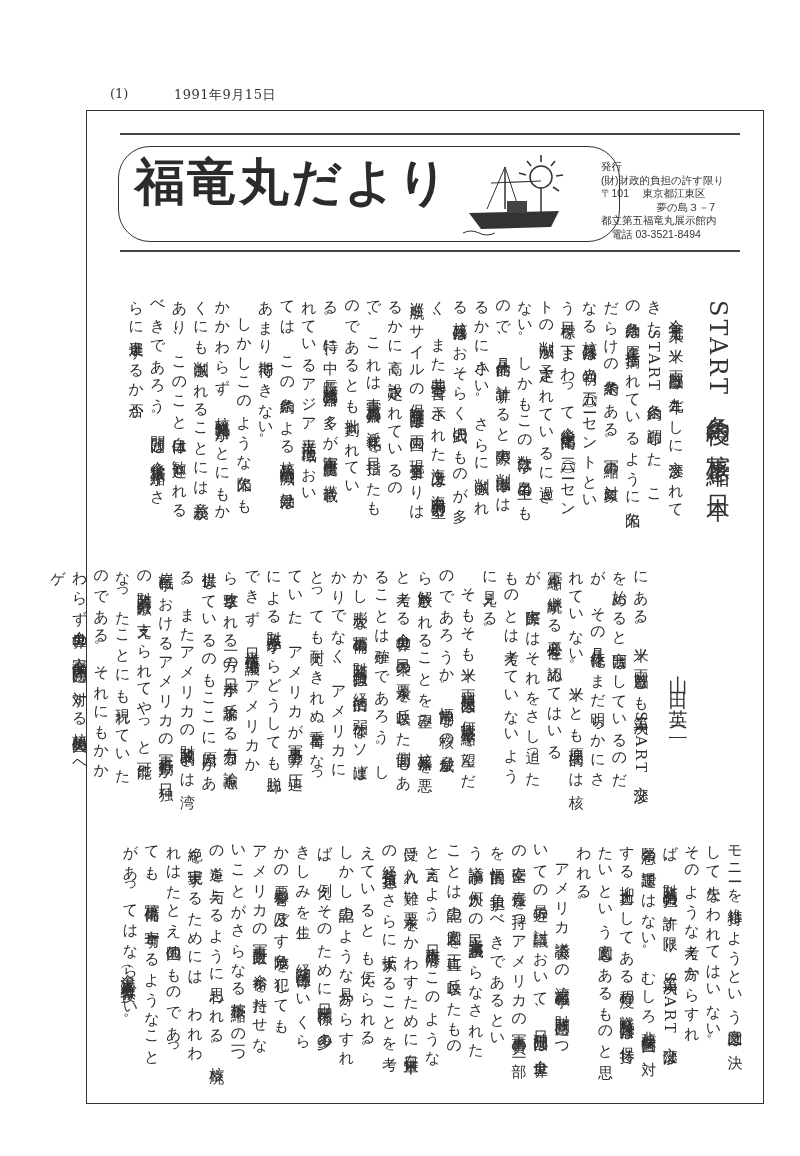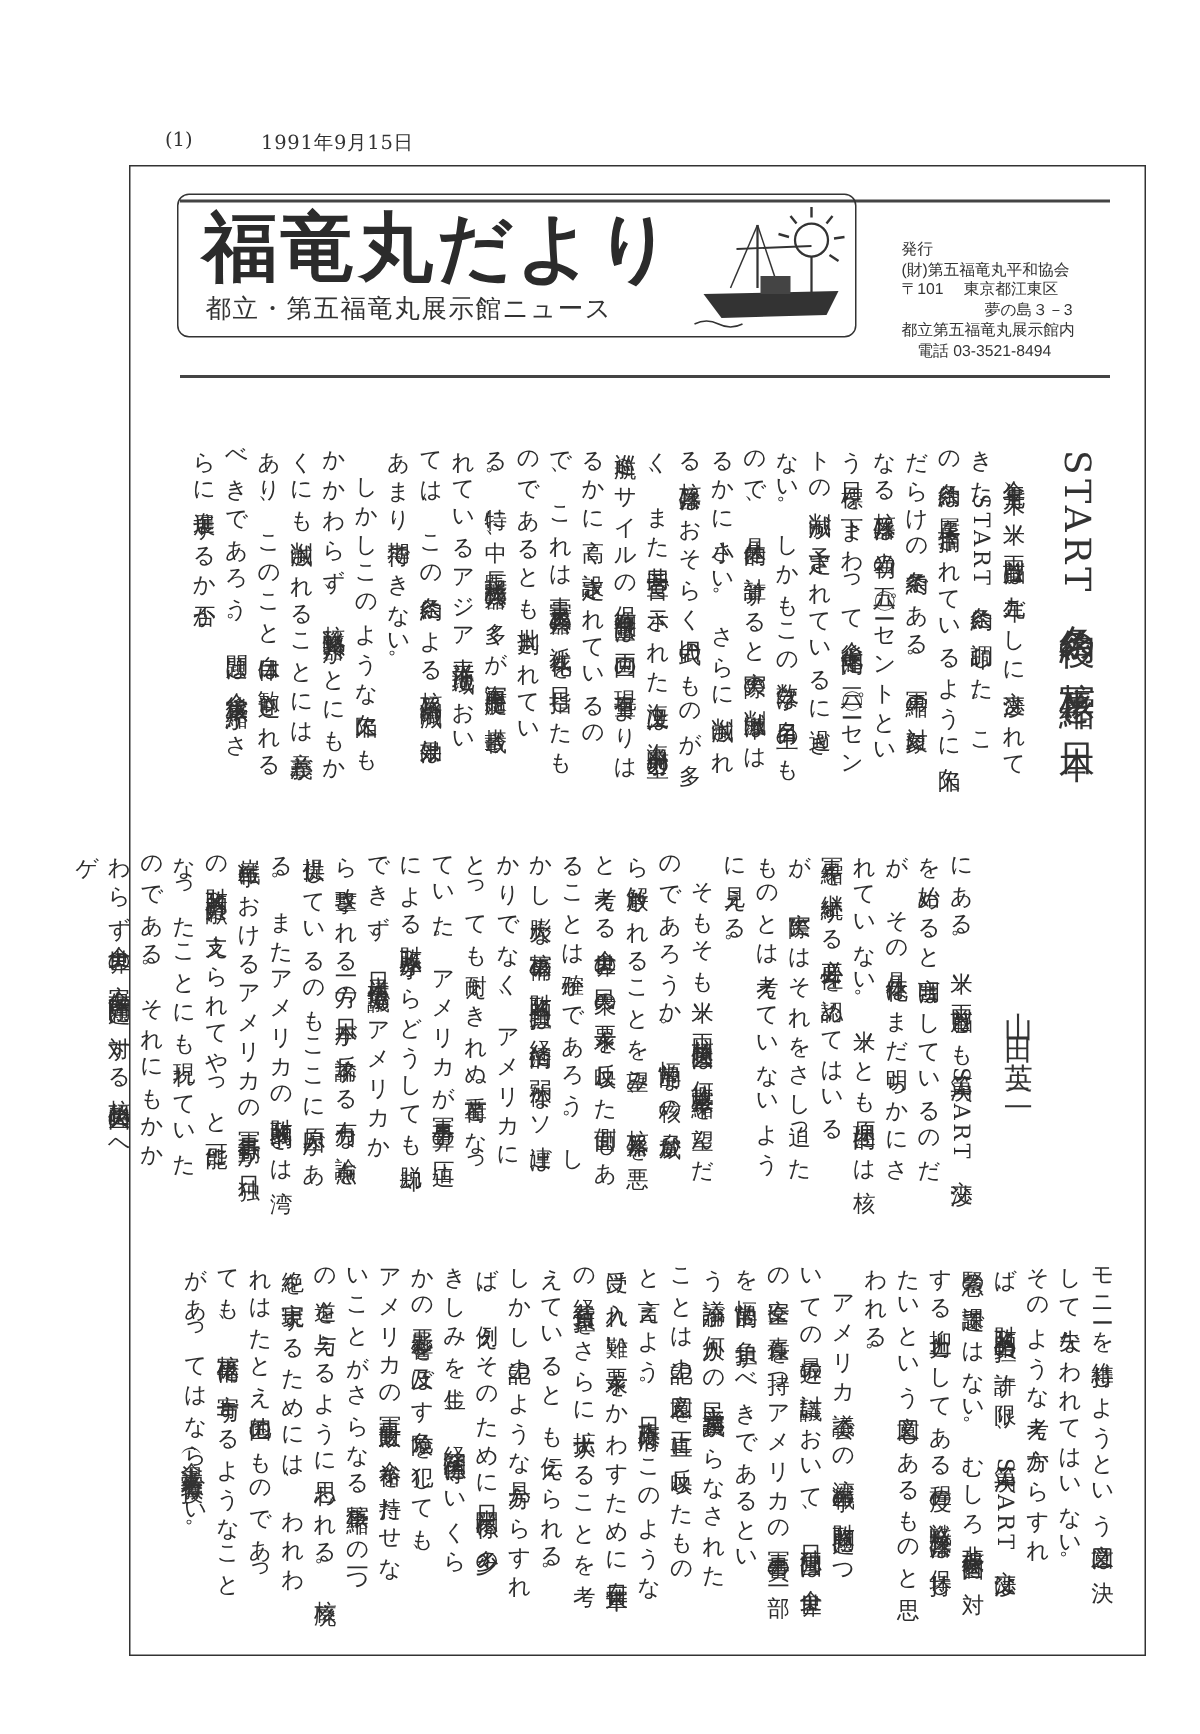--- a/index.html
+++ b/index.html
@@ -7,22 +7,22 @@
          font-family:"DejaVu Serif","Liberation Serif",serif; color:#2a2a2a; }
   .top-header { position:absolute; top:86px; left:110px; width:620px; height:20px;
                 font-size:13px; color:#333; }
   .top-header span { position:absolute; top:0; white-space:nowrap; }
   .page-no { left:0; }
   .date { left:64px; letter-spacing:0.5px; }
   .pub { left:210px; letter-spacing:4px; }
   .frame { position:absolute; left:86px; top:110px; width:678px; height:994px;
            border:1.5px solid #333; box-sizing:border-box; }
   .rule { position:absolute; height:0; border-top:2px solid #444; }
-  .masthead-box { position:absolute; left:118px; top:129px; width:453px; height:96px;
-                  border:1.5px solid #333; border-radius:8px; box-sizing:border-box; }
+  .masthead-box { position:absolute; left:118px; top:146px; width:502px; height:96px;
+                  border:1.5px solid #333; border-radius:32px; box-sizing:border-box; }
   .mast-title { position:absolute; left:16px; top:2px; font-size:50px; font-weight:bold;
                 letter-spacing:2px; color:#2b2b2b; white-space:nowrap;
                 font-family:"DejaVu Sans","Liberation Sans",sans-serif; }
   .mast-sub { position:absolute; left:18px; top:64px; font-size:17px; letter-spacing:1px;
               white-space:nowrap; color:#333;
               font-family:"DejaVu Sans","Liberation Sans",sans-serif; }
   .ship { position:absolute; left:340px; top:6px; width:110px; height:86px; }
   .pubinfo { position:absolute; left:601px; top:160px; width:140px;
              font-size:10.5px; line-height:13.6px; color:#333;
              font-family:Liberation Sans, sans-serif; }
@@ -44,21 +44,20 @@
   <span class="date">1991年9月15日</span>
 </div>
 
 <div class="frame"></div>
 
 <div class="rule" style="left:120px; top:133px; width:620px;"></div>
 <div class="rule" style="left:120px; top:250px; width:620px;"></div>
 
 <div class="masthead-box">
   <div class="mast-title">福竜丸だより</div>
-  <div class="mast-sub">都立・第五福竜丸展示館ニュース</div>
   <svg class="ship" viewBox="0 0 110 86">
     <circle cx="82" cy="24" r="11" fill="none" stroke="#333" stroke-width="1.5"></circle>
     <g stroke="#333" stroke-width="1.6">
       <line x1="82" y1="2" x2="82" y2="9"></line>
         <line x1="96" y1="8" x2="92" y2="13"></line>
       <line x1="104" y1="22" x2="97" y2="23"></line>
         <line x1="100" y1="38" x2="94" y2="34"></line>
       <line x1="68" y1="8" x2="72" y2="13"></line>
         <line x1="60" y1="20" x2="67" y2="22"></line>
     </g>
@@ -68,23 +67,23 @@
     <line x1="46" y1="14" x2="60" y2="56" stroke="#333" stroke-width="1"></line>
     <line x1="82" y1="35" x2="82" y2="60" stroke="#333" stroke-width="1.5"></line>
     <path d="M10 60 L100 58 L92 74 L22 76 Z" fill="#333"></path>
     <rect x="48" y="48" width="20" height="12" fill="#444"></rect>
     <path d="M4 80 q8 -4 16 0 q8 4 16 0" fill="none" stroke="#333" stroke-width="1"></path>
   </svg>
 </div>
 
 <div class="pubinfo">
   <div>発行</div>
-  <div>(財)第五福竜丸平和協会</div>
+  <div>(財)財政的負担の許す限り</div>
   <div>〒101　 東京都江東区</div>
-  <div>　　　　　 夢の島３－3</div>
+  <div>　　　　　 夢の島３－7</div>
   <div>都立第五福竜丸展示館内</div>
   <div>　電話 03-3521-8494</div>
 </div>
 
 <div class="article-title">START条約後の核軍縮と日本</div>
 <div class="author">山田英二</div>
 
 <div class="vcol" style="left:96px; top:290px; width:590px; height:225px; white-space:pre-wrap;">　今年七月末、米ソ両首脳は九年ごしに交渉されてきたSTART条約に調印した。この条約は屢々指摘されているように欠陥だらけの条約である。軍縮の対象になる核兵器は当初の五〇パーセントという目標を下まわって今後七年間に三〇パーセントの削減が予定されているに過ぎない。しかもこの数字は名目上のもので、具体的に計算すると実際の削減率ははるかに小さい。さらに削減される核兵器はおそらく旧式のものが多く、また共同宣言で示された海上又は海中発射型の巡航ミサイルの保有制限量は両国の現有量よりはるかに高く設定されているので、これは事実上核兵器の近代化を目指したものであるとも批判されている。特に中、長距離核兵器の多くが海軍艦艇に搭載されているアジア太平洋地域においては、この条約による核兵器削減の効果はあまり期待できない。
 　しかしこのような欠陥にもかかわらず、核戦略兵器がとにもかくにも削減されることには意義があり、このこと自体は歓迎されるべきであろう。問題は今後核軍縮がさらに進展するか否か</div>
 <div class="vcol" style="left:96px; top:560px; width:555px; height:225px; white-space:pre-wrap;">にある。米ソ両首脳とも第二次START交渉を始めると言明はしているのだが、その具体化はまだ明らかにされていない。米ソとも原理的には核軍縮を継続する必要性を認めてはいるが、実際にはそれをさし迫ったものとは考えていないように見える。

